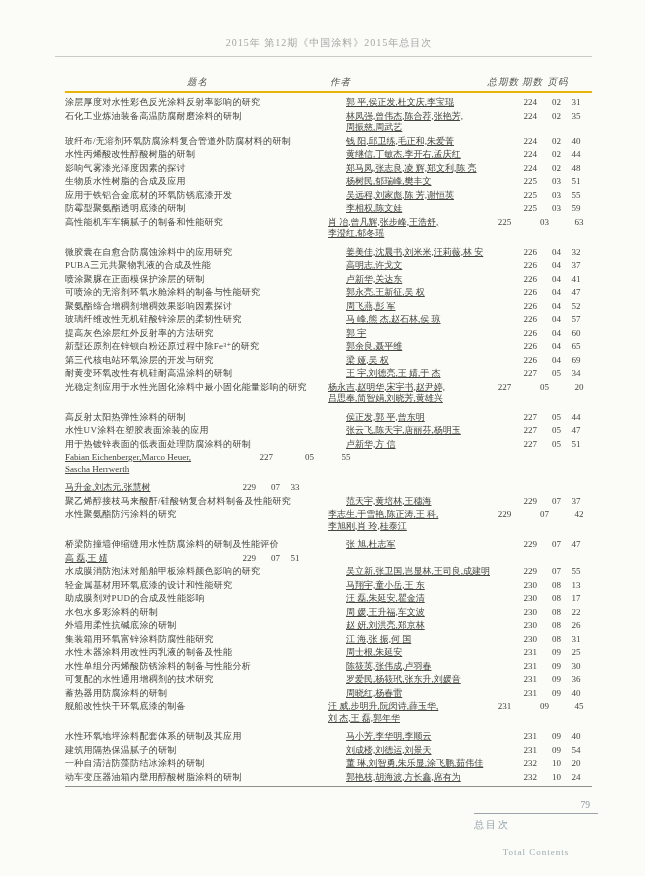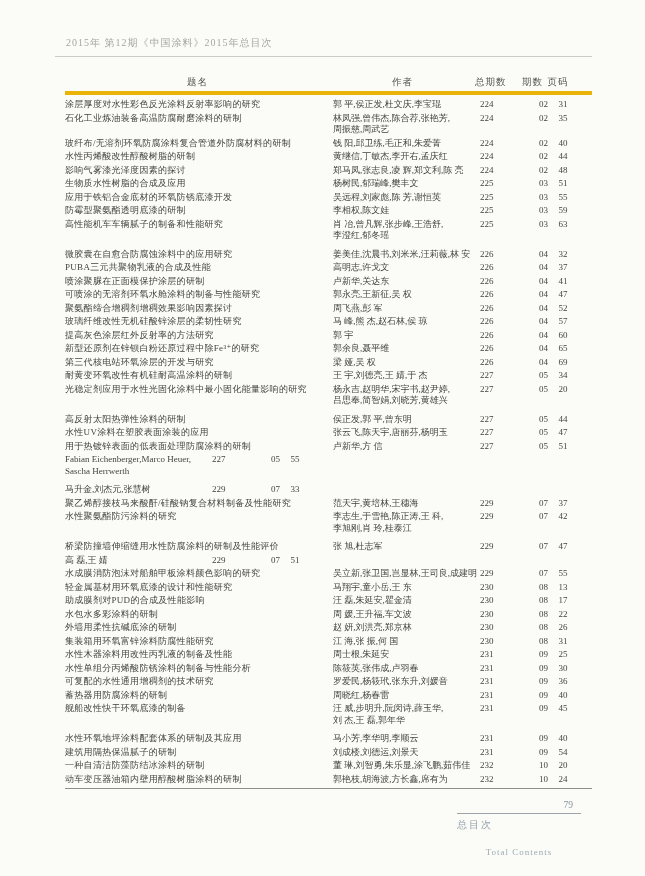--- a/index.html
+++ b/index.html
@@ -9,59 +9,60 @@
     width:645px; height:876px;
     margin:0 auto;
     background:#fbfbf8;
     font-family:"Liberation Serif","DejaVu Serif",serif;
     color:#4a4a45;
     overflow:hidden;
   }
   
   .running-head {
     position:absolute; top:36px; left:66px; right:53px;
-    display:flex; justify-content:flex-start;
+    display:flex; justify-content:center;
     font-size:10px; color:#a6a6a3; letter-spacing:1px;
   }
   .running-head-rule {
     position:absolute; top:56px; left:55px; right:53px;
     border-top:1px solid #cbcbc7; height:0;
   }
   
   .toc-table {
     position:absolute; top:73px; left:65px; right:53px;
     border-bottom:1px solid #8f8f8a;
     padding-bottom:2px;
   }
   .toc-head {
     display:flex; align-items:center;
     height:18px; font-size:9.5px; color:#53534e;
-    border-bottom:4px solid #eab308;
+    border-bottom:2px solid #eab308;
     letter-spacing:1px;
+    font-style:italic;
   }
   .col-title   { width:265px; }
   .col-authors { width:145px; }
-  .col-total   { width:44px;  text-align:left; }
+  .col-total   { width:44px;  text-align:right; }
   .col-issue   { width:24px;  text-align:right; }
   .col-page    { width:30px;  text-align:center; }
   .toc-head .col-title   { text-align:center; }
-  .toc-head .col-authors { text-align:center; }
+  .toc-head .col-authors { text-align:left; }
   .toc-body { padding-top:3px; }
   .toc-row {
     display:flex; align-items:flex-start;
     font-size:9px; line-height:11.5px;
     padding:1px 0;
     color:#45453f;
   }
-  .toc-row.gap { margin-bottom:5px; }
-  .toc-row .col-title   { padding-right:3px; letter-spacing:0.3px; white-space:nowrap; overflow:hidden; }
-  .toc-row .col-authors { padding-right:2px; }
+  .toc-row.gap { margin-bottom:5px;gap:17px; }
+  .toc-row .col-title   { padding-right:16px; letter-spacing:0.3px; white-space:nowrap; overflow:hidden; }
+  .toc-row .col-authors { padding-right:2px;text-decoration:underline; }
   
   .page-footer {
-    position:absolute; top:800px; right:64px; width:124px;
+    position:absolute; top:800px; right:47px; width:124px;
     font-size:9.5px;
   }
   .folio {
     text-align:right; padding-right:8px; color:#8c979d;
     padding-bottom:3px;
     border-bottom:1px solid #9aa4a9;
   }
   .footer-cn {
     text-align:left; margin-top:4px;
     color:#93a2ab; font-size:10px; letter-spacing:2px;

